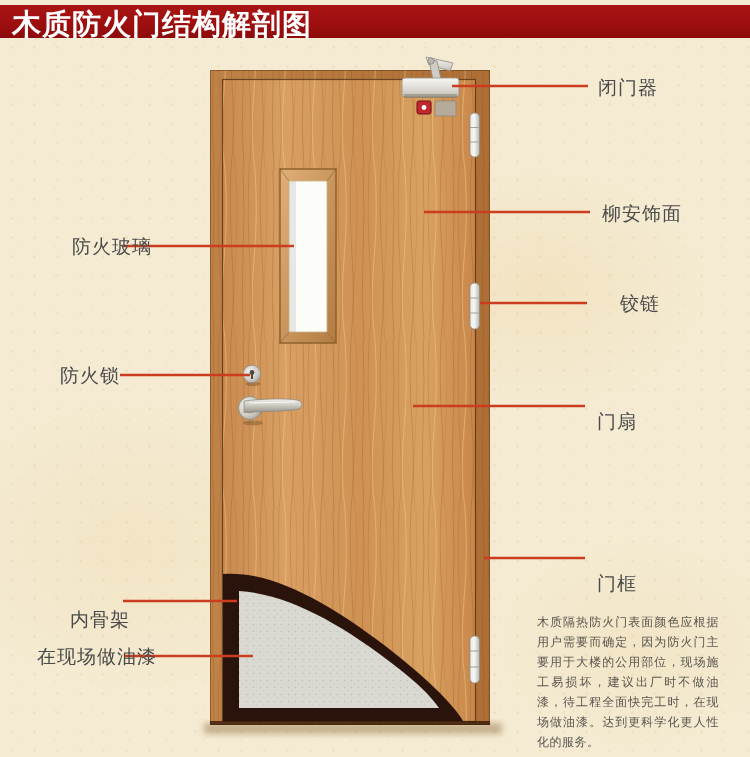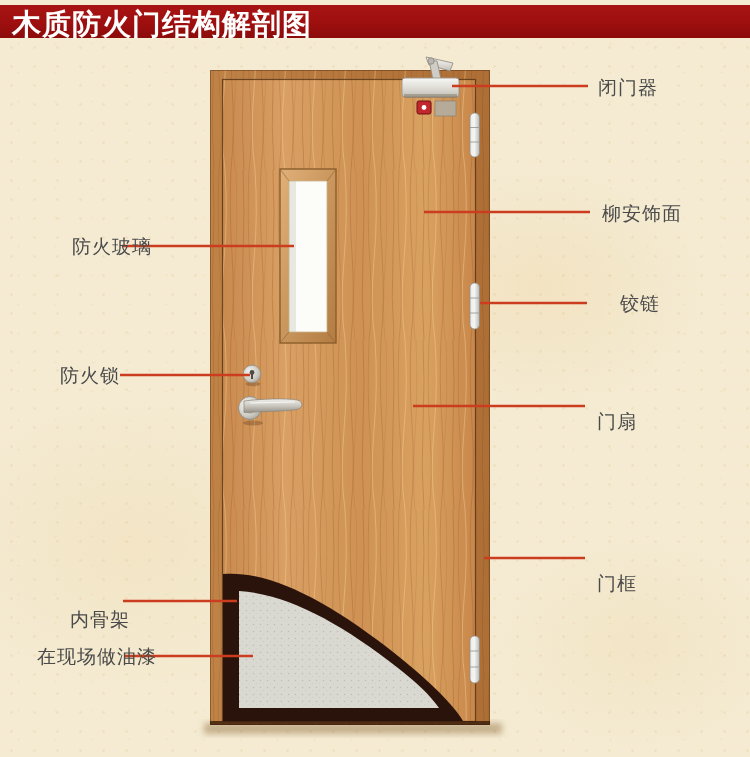--- a/index.html
+++ b/index.html
@@ -200,14 +200,15 @@
   <div class="label" style="left:60px;top:367px">防火锁</div>
   <div class="label" style="left:70px;top:611px">内骨架</div>
   <div class="label" style="left:37px;top:648px">在现场做油漆</div>
 
   <div class="label" style="left:598px;top:79px">闭门器</div>
   <div class="label" style="left:602px;top:205px">柳安饰面</div>
   <div class="label" style="left:620px;top:295px">铰链</div>
   <div class="label" style="left:597px;top:413px">门扇</div>
   <div class="label" style="left:597px;top:575px">门框</div>
 
+  <p class="desc">木质隔热防火门表面颜色应根据用户需要而确定，因为防火门主要用于大楼的公用部位，现场施工易损坏，建议出厂时不做油漆，待工程全面快完工时，在现场做油漆。达到更科学化更人性化的服务。</p>
 
 </div>
 
 </body></html>

